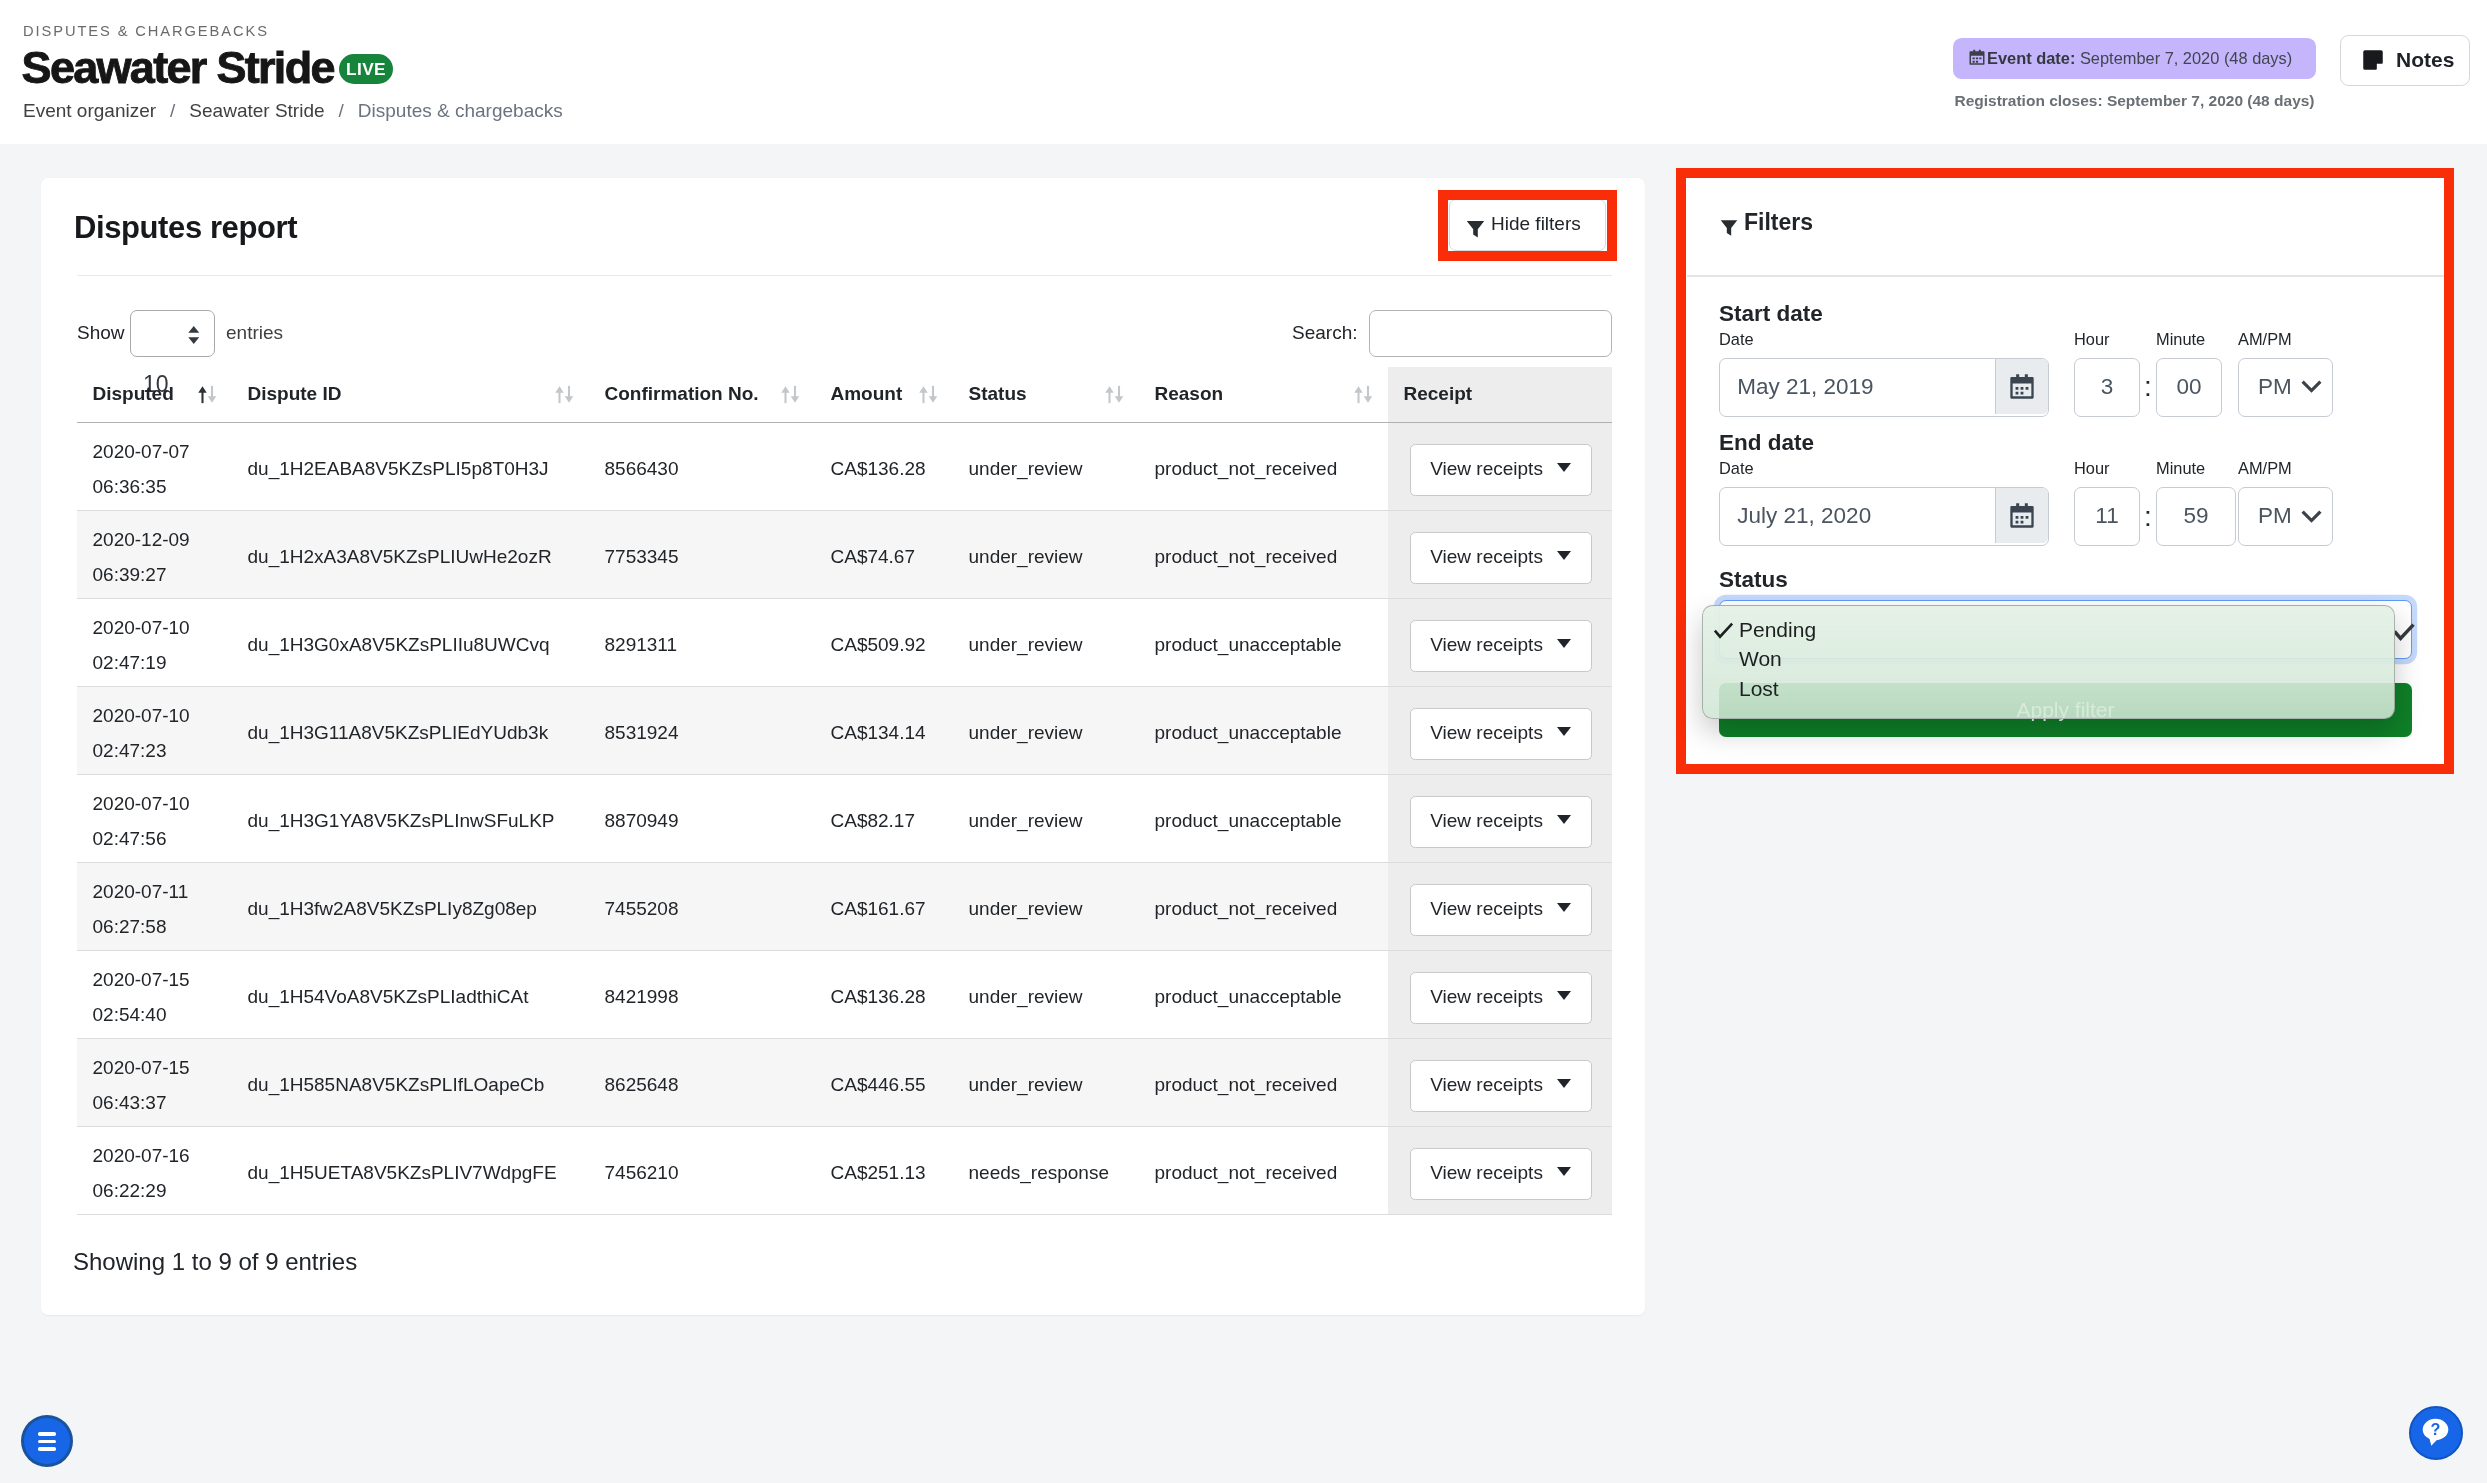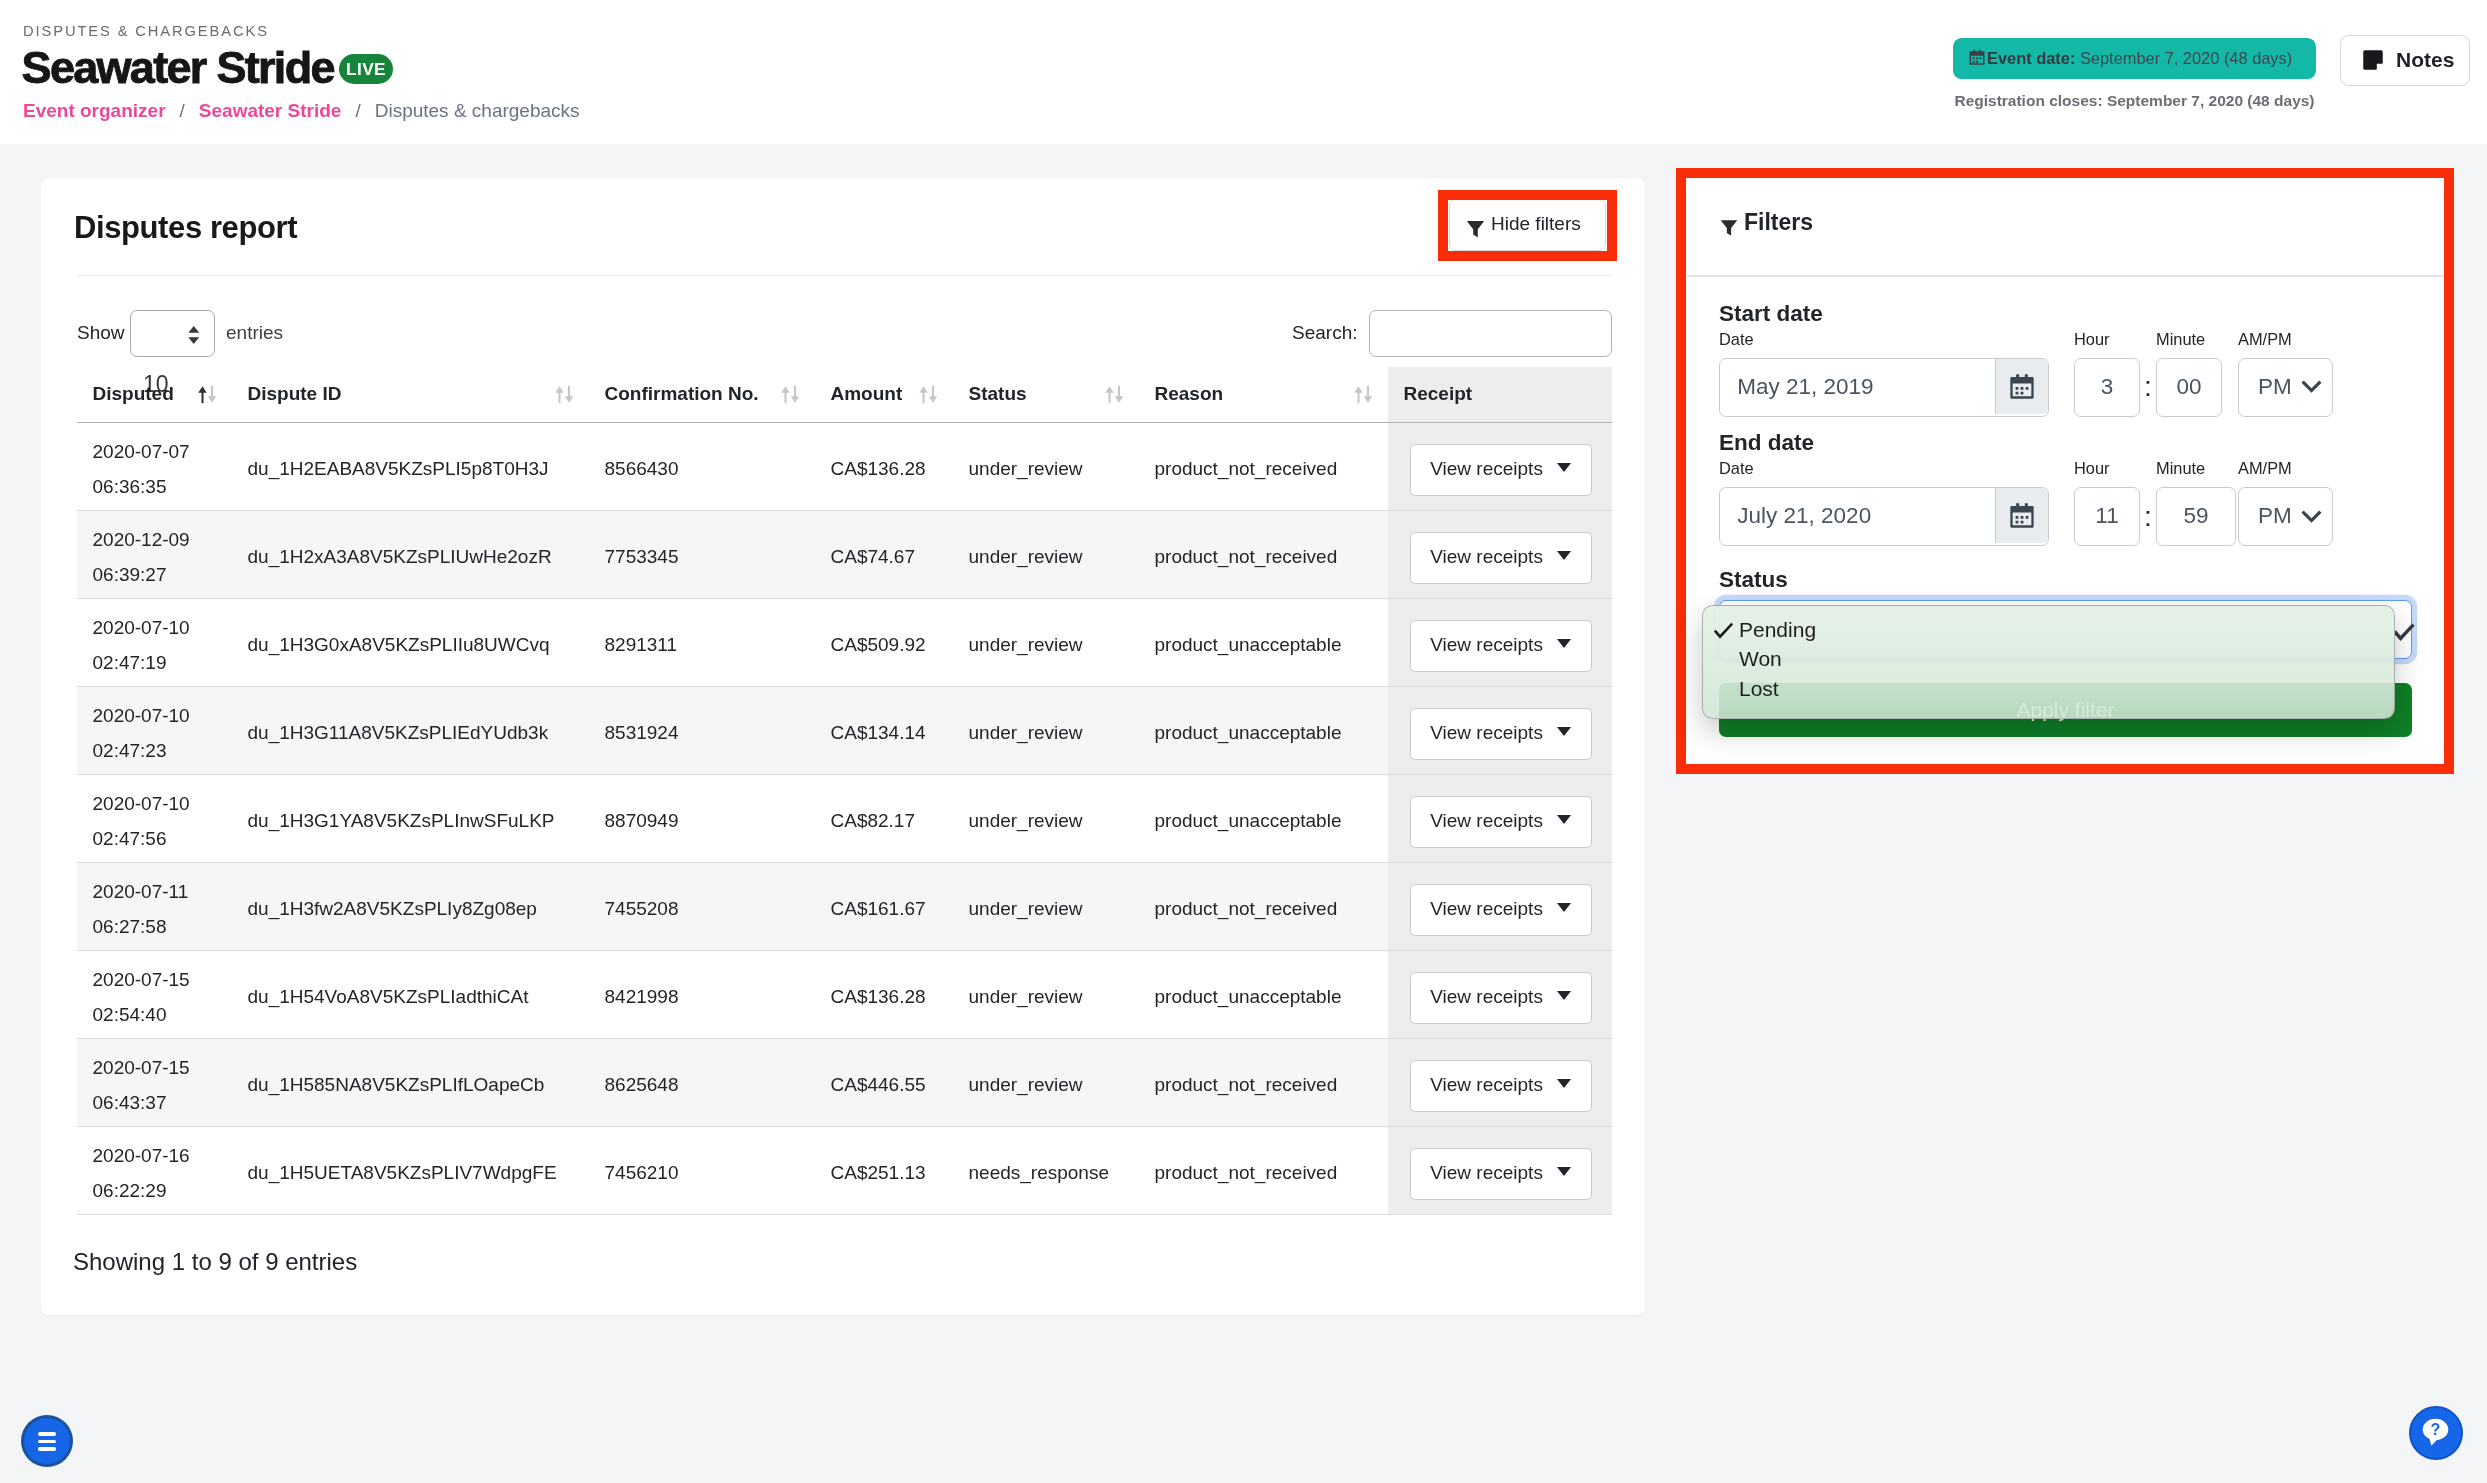--- a/index.html
+++ b/index.html
@@ -7,24 +7,24 @@
   body { font-family:"Liberation Sans", sans-serif; background:#ffffff; }
   #root { position:relative; width:2487px; height:1484px; overflow:hidden; }
   .abs { position:absolute; }
   .graybg { left:0; top:144px; width:2487px; height:1339px; background:#f4f5f6; }
 
   
   .smallcaps { left:23px; top:22.5px; font-size:14.7px; letter-spacing:1.9px; color:#6a6a6a; font-weight:500; }
   .pagetitle { left:21.6px; top:45px; font-size:45px; line-height:45px; font-weight:700; color:#161616; letter-spacing:-1.7px; -webkit-text-stroke:0.9px #161616; }
   .livepill { left:339px; top:54px; width:54px; height:30px; background:#17843c; border-radius:15.5px; color:#fff; font-size:17.3px; font-weight:700; text-align:center; line-height:30px; letter-spacing:0.4px; }
   .crumbs { left:23px; top:100px; font-size:19px; color:#6b7280; }
-  .crumbs a { color:#ec4899; font-weight:700; text-decoration:none;margin-top:17px; }
+  .crumbs a { color:#404040; font-weight:400; text-decoration:none;margin-top:17px; }
   .crumbs .sep { color:#6b7280; font-weight:400; padding:0 14px; }
 
-  .eventpill { left:1953px; top:38px; width:363px; height:41px; background:#14b8a6; border-radius:8.6px; font-size:16.4px; color:#41464d; line-height:41px; white-space:nowrap; padding-left:34px; }
+  .eventpill { left:1953px; top:38px; width:363px; height:41px; background:#c4b5fd; border-radius:8.6px; font-size:16.4px; color:#41464d; line-height:41px; white-space:nowrap; padding-left:34px; }
   .eventpill b { color:#35393f; }
   .notesbtn { left:2340px; top:35px; width:130px; height:51px; background:#fff; border:1.7px solid #d6d6d6; border-radius:8.6px; font-size:21px; font-weight:600; color:#1f2329; line-height:47px; padding-left:55px; white-space:nowrap; }
   .regclose { left:1953px; top:92px; width:363px; text-align:center; font-size:15.5px; font-weight:600; color:#6a6f75; white-space:nowrap; }
 
   
   .card { left:41px; top:178px; width:1604px; height:1137px; background:#fff; border-radius:7px; box-shadow:0 0.9px 1.7px rgba(0,0,0,0.05); }
   .cardtitle { left:74px; top:210px; font-size:31px; white-space:nowrap; font-weight:700; color:#17191c; letter-spacing:-0.4px; }
   .hidebtn { left:1449px; top:199px; width:157px; height:52px; background:#fff; border:1.7px solid #d8d8d8; border-radius:7px; }
   .hidebtn .txt { position:absolute; left:41px; top:13px; font-size:19px; color:#212529; white-space:nowrap; }
   .redbox1 { left:1438px; top:190px; width:179px; height:71px; border:10.4px solid #f92d08; }

